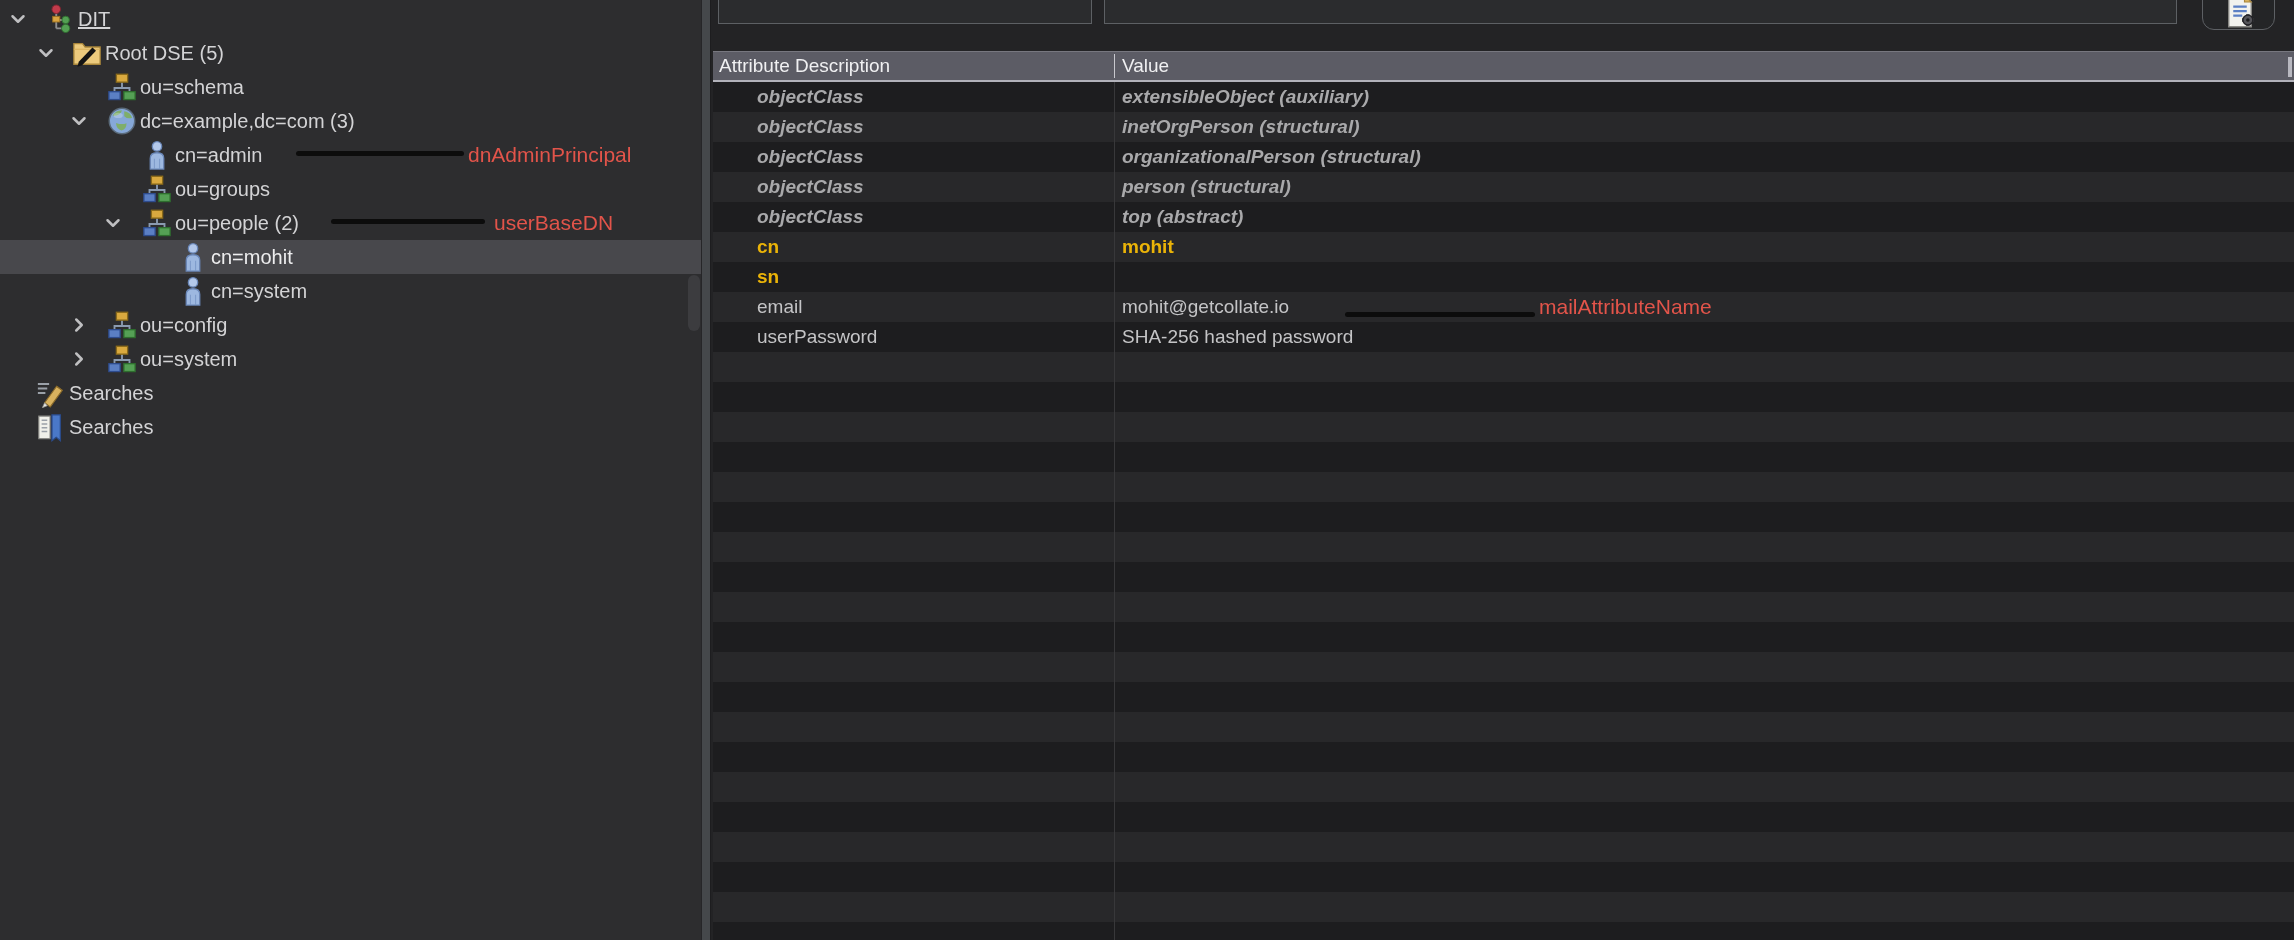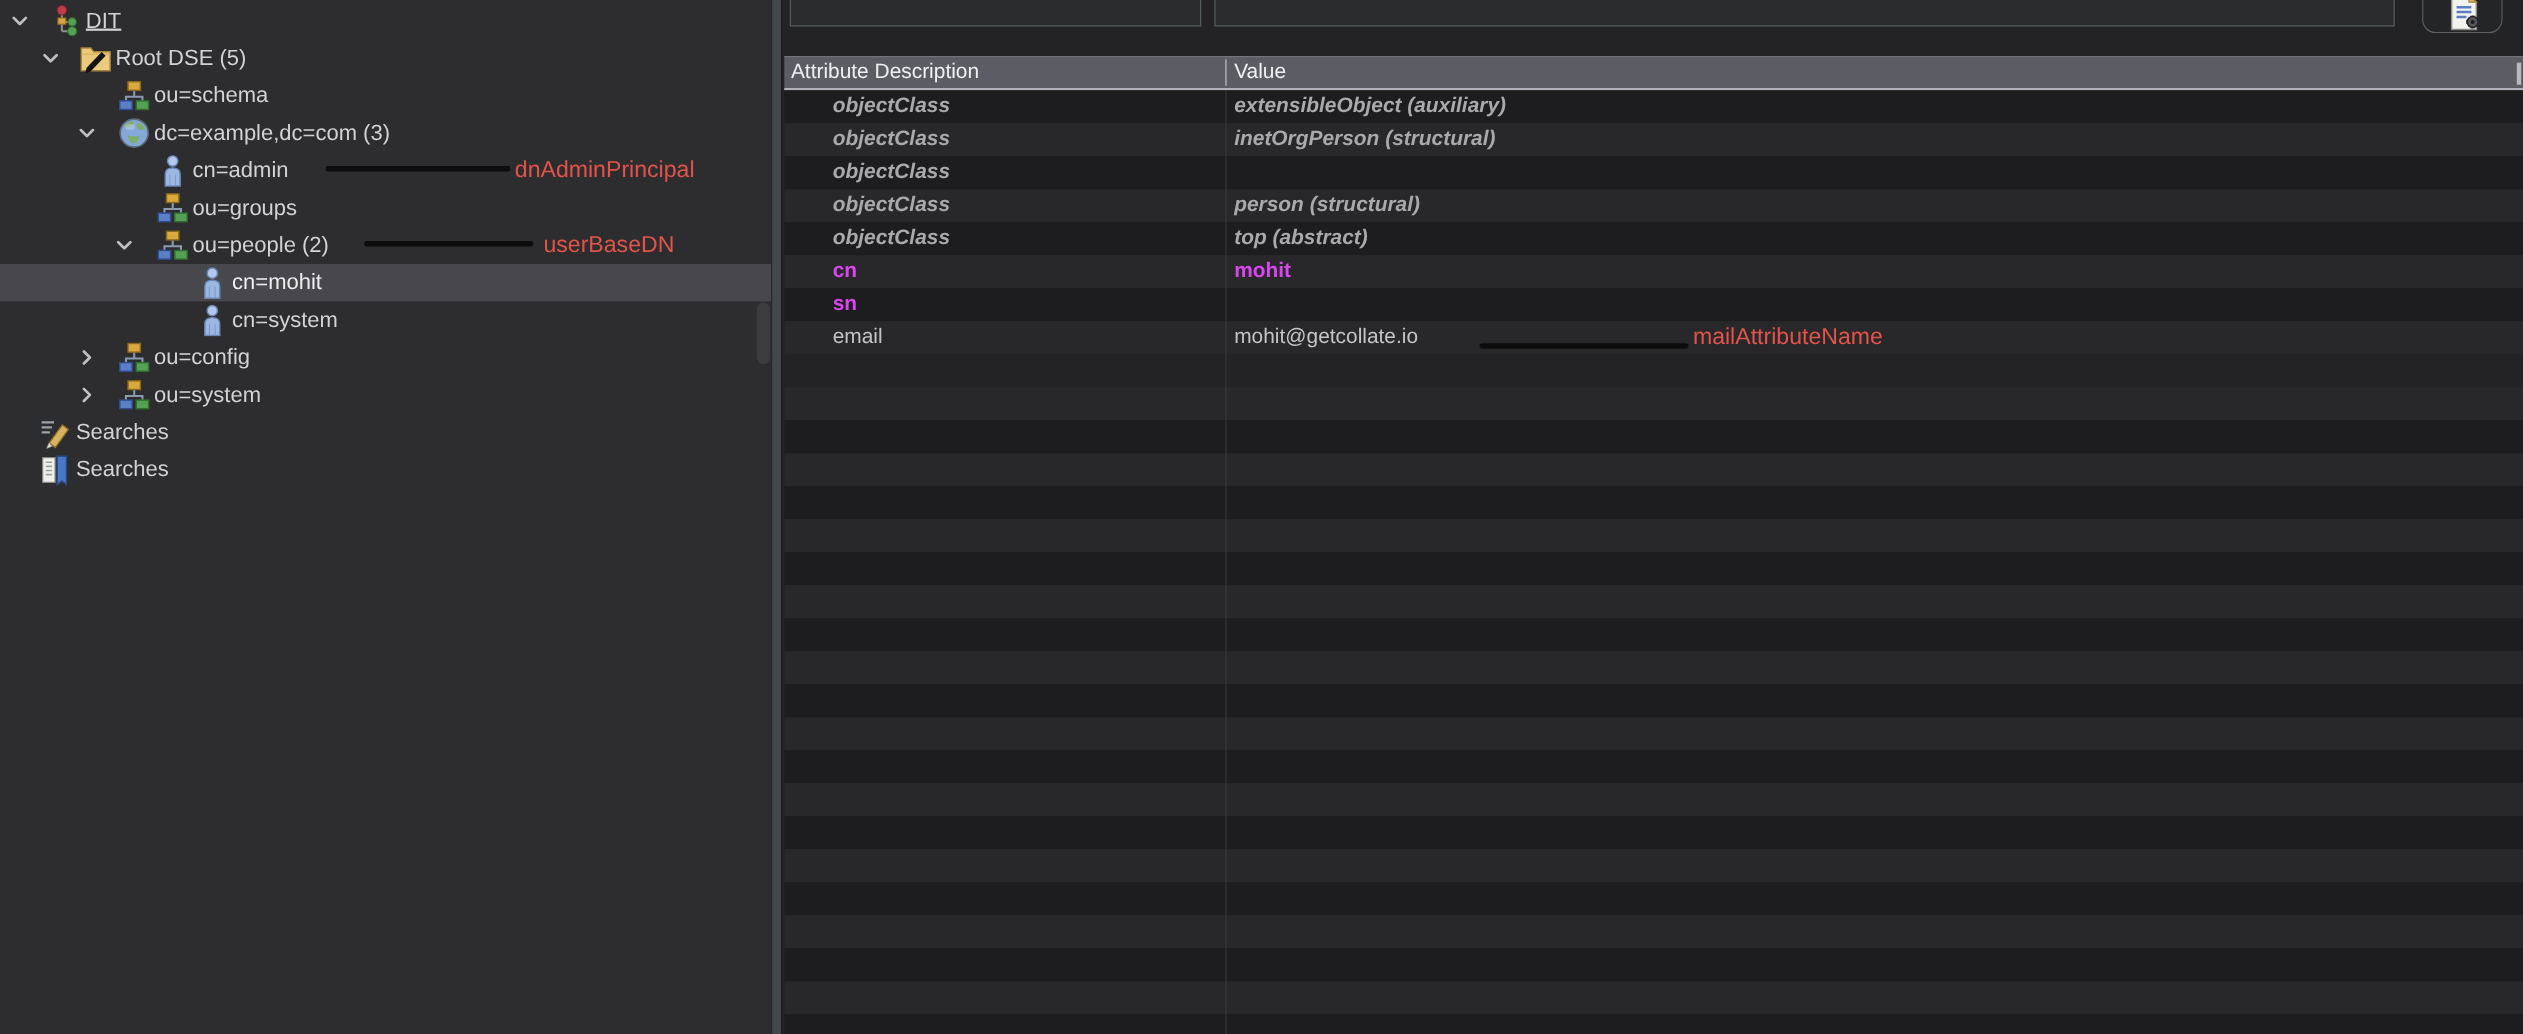--- a/index.html
+++ b/index.html
@@ -42,21 +42,21 @@
   .thead .hsep{position:absolute;left:401px;top:2px;bottom:2px;width:1px;background:#c8c8ce;}
   .thead .htick{position:absolute;right:2px;top:5px;width:4px;height:20px;background:#b8b8c0;}
   .tbody{position:absolute;left:0;top:82px;width:100%;height:858px;overflow:hidden;}
   .trow{position:absolute;left:0;width:100%;height:30px;}
   .trow.dark{background:#1d1d1f;}
   .trow.light{background:#28282a;}
   .cell{position:absolute;top:0;line-height:30px;font-size:19px;white-space:nowrap;color:#c4c4c6;}
   .attr-cell{left:44px;}
   .val-cell{left:409px;}
   .trow.bolditalic .cell{font-weight:bold;font-style:italic;color:#a9a9ab;}
-  .trow.bold .cell{font-weight:bold;color:#d946ef;}
+  .trow.bold .cell{font-weight:bold;color:#eab308;}
   .col-sep{position:absolute;left:401px;top:82px;bottom:0;width:1px;background:#38383a;}
   .trow .ann-line{top:20px;}
   .trow .ann-label{line-height:30px;}
 </style>
 </head>
 <body>
 
 <div class="app">
 
   <div class="tree-pane">
@@ -270,20 +270,21 @@
           <div class="trow dark bolditalic" style="top: 0px;">
             <span class="cell attr-cell">objectClass</span>
             <span class="cell val-cell">extensibleObject (auxiliary)</span>
           </div>
           <div class="trow light bolditalic" style="top: 30px;">
             <span class="cell attr-cell">objectClass</span>
             <span class="cell val-cell">inetOrgPerson (structural)</span>
           </div>
           <div class="trow dark bolditalic" style="top: 60px;">
             <span class="cell attr-cell">objectClass</span>
+            <span class="cell val-cell">organizationalPerson (structural)</span>
           </div>
           <div class="trow light bolditalic" style="top: 90px;">
             <span class="cell attr-cell">objectClass</span>
             <span class="cell val-cell">person (structural)</span>
           </div>
           <div class="trow dark bolditalic" style="top: 120px;">
             <span class="cell attr-cell">objectClass</span>
             <span class="cell val-cell">top (abstract)</span>
           </div>
           <div class="trow light bold" style="top: 150px;">
@@ -292,20 +293,24 @@
           </div>
           <div class="trow dark bold" style="top: 180px;">
             <span class="cell attr-cell">sn</span>
             <span class="cell val-cell"></span>
           </div>
           <div class="trow light regular" style="top: 210px;">
             <span class="cell attr-cell">email</span>
             <span class="cell val-cell">mohit@getcollate.io</span>
             <span class="ann-line" style="left: 632px; width: 190px;"></span>
             <span class="ann-label" style="left: 826px;">mailAttributeName</span>
+          </div>
+          <div class="trow dark regular" style="top: 240px;">
+            <span class="cell attr-cell">userPassword</span>
+            <span class="cell val-cell">SHA-256 hashed password</span>
           </div>
           <div class="trow light" style="top: 270px;"></div>
           <div class="trow dark" style="top: 300px;"></div>
           <div class="trow light" style="top: 330px;"></div>
           <div class="trow dark" style="top: 360px;"></div>
           <div class="trow light" style="top: 390px;"></div>
           <div class="trow dark" style="top: 420px;"></div>
           <div class="trow light" style="top: 450px;"></div>
           <div class="trow dark" style="top: 480px;"></div>
           <div class="trow light" style="top: 510px;"></div>

